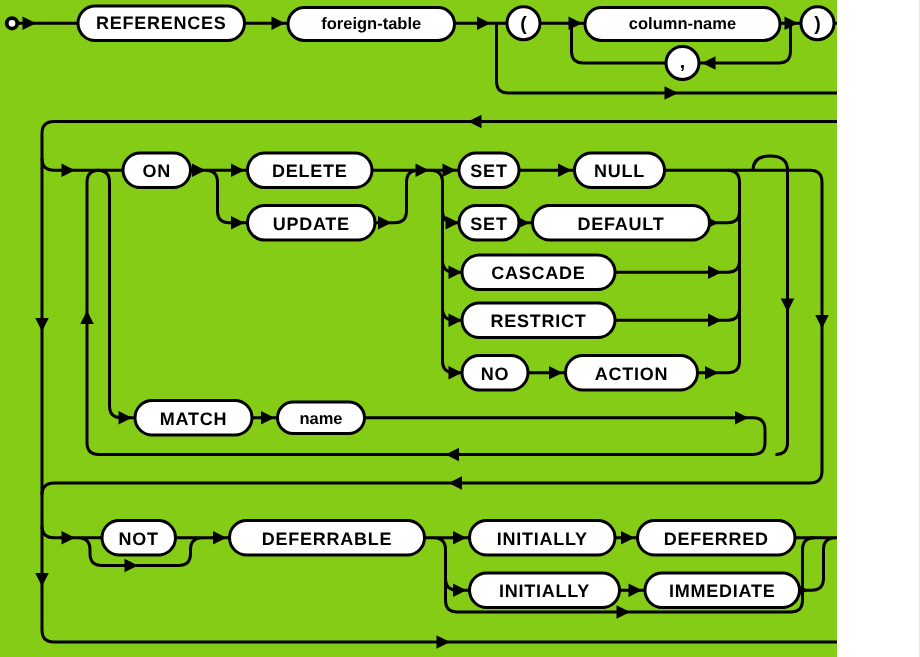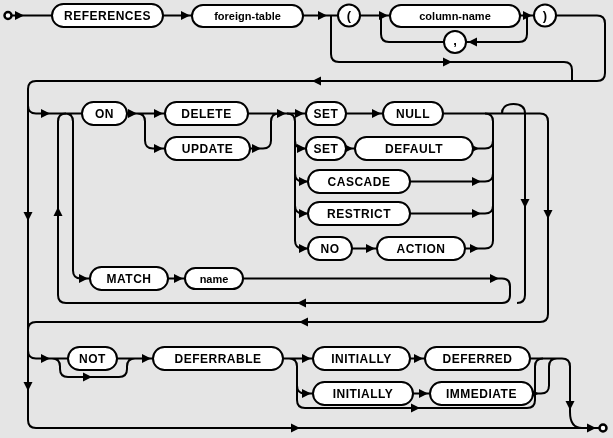--- a/index.html
+++ b/index.html
@@ -1,16 +1,16 @@
 <!DOCTYPE html>
 <html><head>
 <meta charset="utf-8">
 <style>
   html,body{margin:0;padding:0;background:#ffffff;}
-  .canvas{width:613px;height:438px;background:#e5e5e5;position:relative;overflow:hidden;}
+  .canvas{width:558px;height:438px;background:#84cc16;position:relative;overflow:hidden;}
   svg{display:block;}
   .rail{fill:none;stroke:#000000;stroke-width:2;stroke-linejoin:round;}
   .node-box{fill:#ffffff;stroke:#000000;stroke-width:2;}
   .punct-circle{fill:#ffffff;stroke:#000000;stroke-width:2;}
   .terminal-dot{fill:#ffffff;stroke:#000000;stroke-width:2.5;}
   .arrowhead{fill:#000000;stroke:none;}
   text{font-family:"Liberation Sans","DejaVu Sans",sans-serif;font-weight:bold;fill:#000000;text-anchor:middle;}
   .kw{font-size:12px;letter-spacing:0.5px;}
   .nonterm{font-size:11px;}
   .punct{font-size:13px;}

